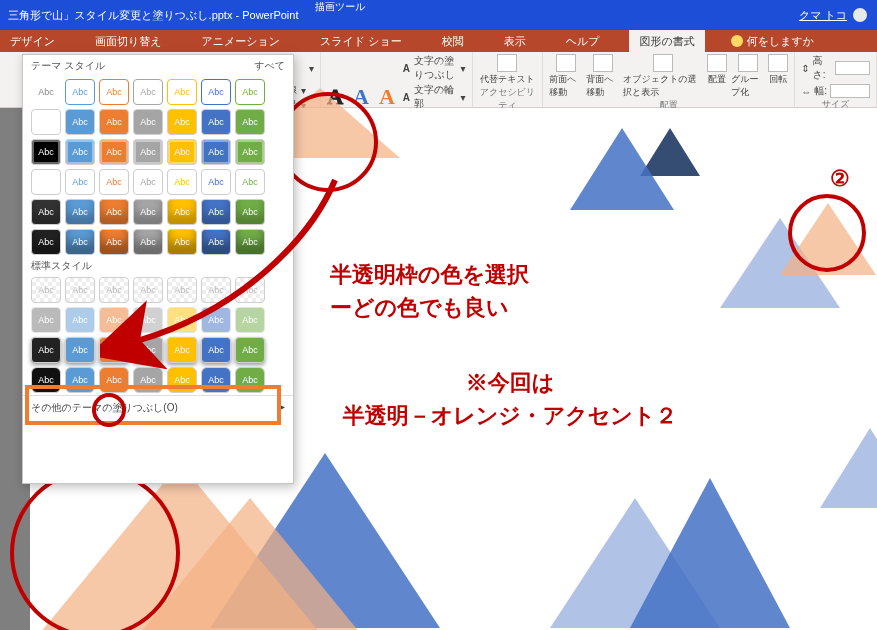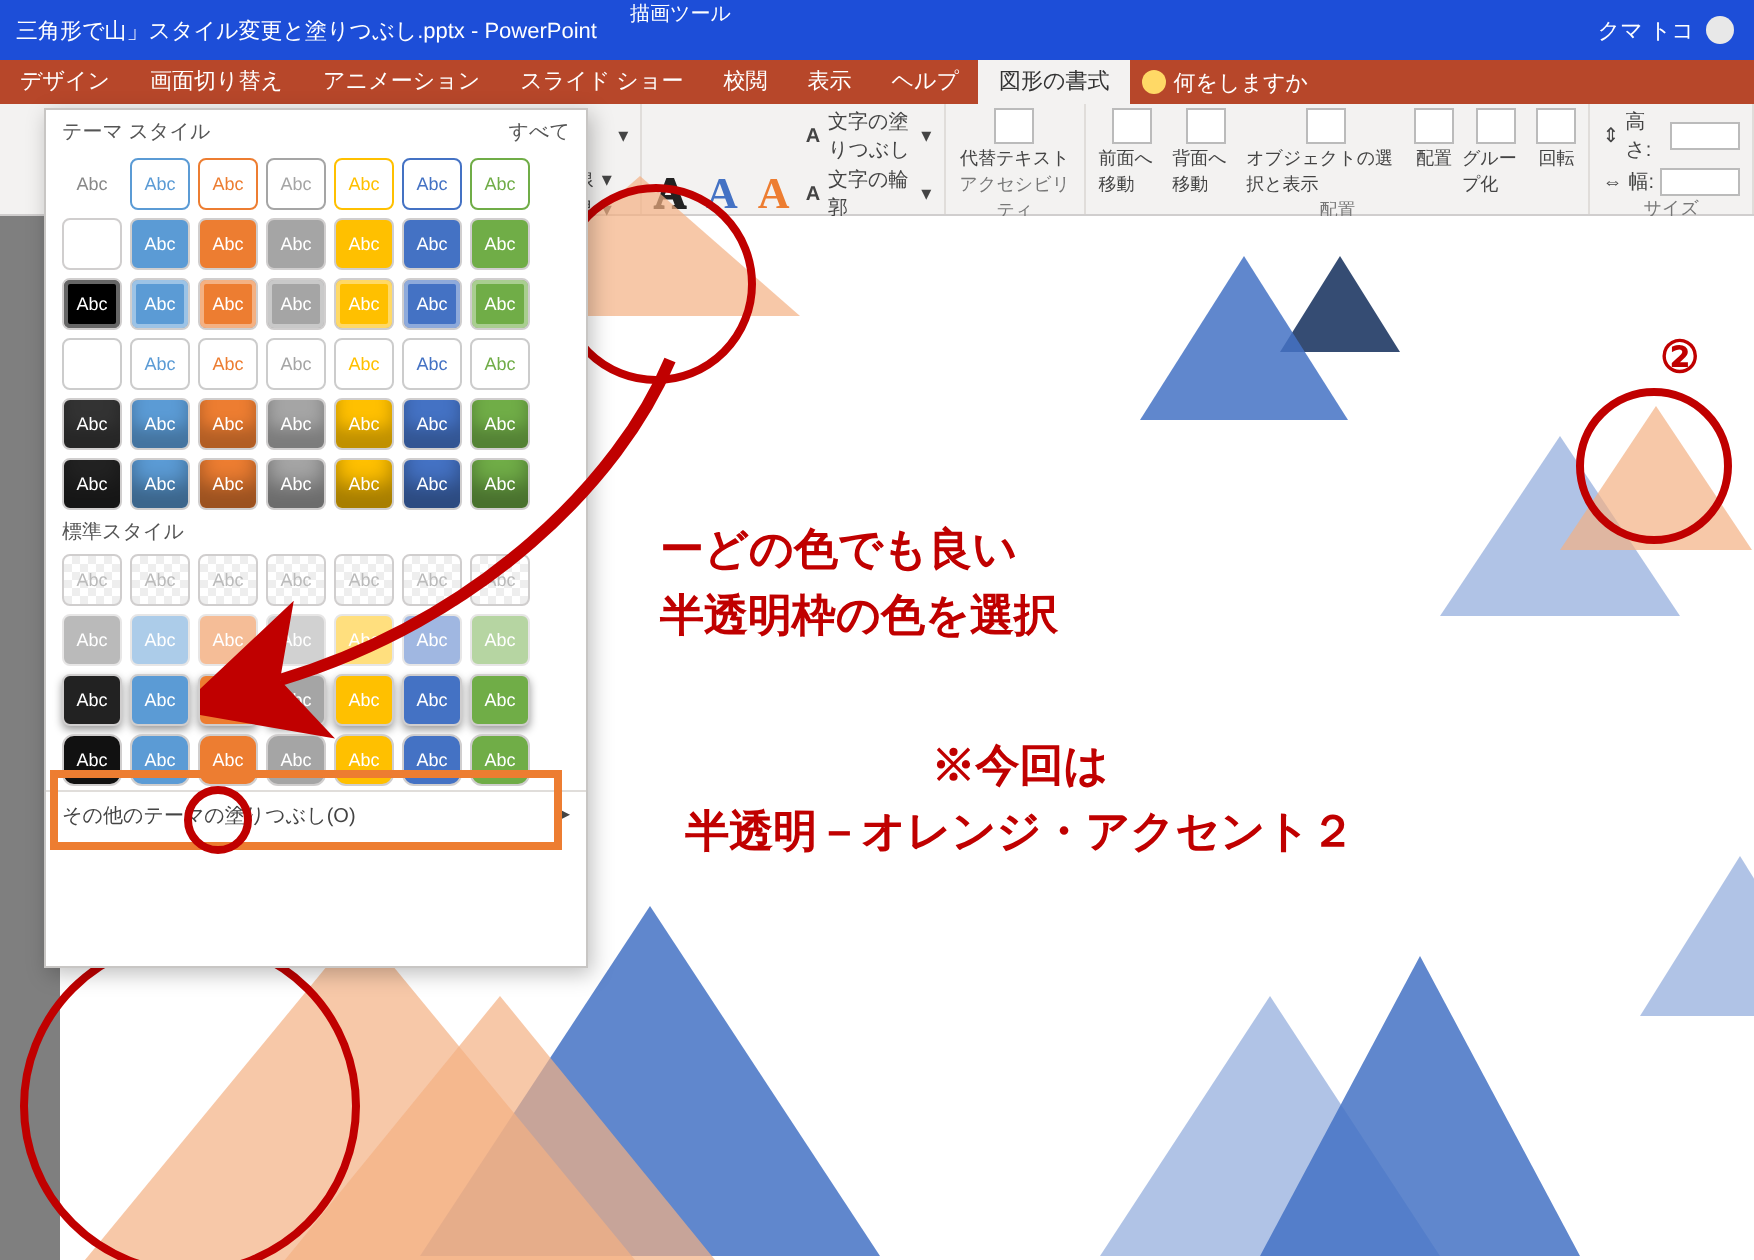--- a/index.html
+++ b/index.html
@@ -1,22 +1,22 @@
 <!DOCTYPE html>
 <html><head>
 <meta charset="utf-8">
 <style>
   * { box-sizing: border-box; margin: 0; padding: 0; font-family: "Meiryo", "Yu Gothic", sans-serif; }
   body { width: 877px; height: 630px; background: #fff; overflow: hidden; position: relative; }
   .titlebar { height: 30px; background: #1d4ed8; color: #fff; display: flex; align-items: center; font-size: 11px; }
   .titlebar .fname { padding-left: 8px; }
   .titlebar .tools-tab { position:absolute; left:315px; top:0; height:14px; font-size:10px; color:#fff;text-align:center; }
-  .titlebar .user { margin-left:auto; padding-right:10px; display:flex; align-items:center; gap:6px;}
+  .titlebar .user { margin-left:auto; padding-right:10px; display:flex; align-items:center; gap:6px;text-decoration:underline;}
   .titlebar .user .avatar{width:14px;height:14px;border-radius:50%;background:#e8e8e8;}
-  .menubar { height: 22px; background: #b7472a; color:#fff; display:flex; align-items:center; font-size:11px; }
+  .menubar { height: 22px; background: #b7472a; color:#fff; display:flex; align-items:center; font-size:11px;gap:20px; }
   .menubar .tab { padding: 0 10px; height:22px; line-height:22px; cursor:pointer;}
   .menubar .tab.active { background:#f3f2f1; color:#333; }
   .menubar .tell { margin-left:6px; display:flex; align-items:center; gap:4px;}
   .menubar .bulb{width:12px;height:12px;border-radius:50%;background:#ffd966;}
   .ribbon { height: 56px; background:#f3f2f1; border-bottom:1px solid #d0cece; position:relative; font-size:10px; color:#444; display:flex;}
   .ribbon .group { border-right:1px solid #e0ddda; height:100%; display:flex; flex-direction:column; justify-content:space-between; padding:2px 6px;}
   .ribbon .group .lbl{ text-align:center; font-size:9px; color:#777; padding-bottom:1px;}
   .ribbon .spacer-left{width:290px;}
   .ribbon .shapefill{display:flex;flex-direction:column;gap:1px;}
   .ribbon .shapefill .row{display:flex;align-items:center;gap:4px;}
@@ -265,22 +265,22 @@
   <div class="tri tri-blue" style="left:210px;top:345px;border-width:0 115px 175px 115px;"></div>
   <div class="tri tri-or" style="left:40px;top:355px;border-width:0 140px 170px 140px;"></div>
   <div class="tri tri-or" style="left:140px;top:390px;border-width:0 110px 135px 110px;"></div>
 
   <div class="circ" style="left:278px;top:-16px;width:100px;height:100px;"></div>
   <div class="circ" style="left:788px;top:86px;width:78px;height:78px;"></div>
   <div class="circ" style="left:10px;top:360px;width:170px;height:170px;"></div>
   <div class="num-badge" style="left:830px;top:58px;">②</div>
 
   <div class="anno-red" style="left:330px;top:150px;font-size:22px;">
+    <div>半透明枠の色を選択</div>
     <div>ーどの色でも良い</div>
-    <div>半透明枠の色を選択</div>
   </div>
   <div class="anno-red" style="left:300px;top:258px;font-size:22px;text-align:center;width:420px;">
     <div>※今回は</div>
     <div>半透明－オレンジ・アクセント２</div>
   </div>
 </div>
 
 <svg class="arrow-svg" style="left:100px;top:170px;" width="260" height="220">
   <defs>
       <marker id="ah" markerWidth="12" markerHeight="12" refX="3" refY="6" orient="auto">

